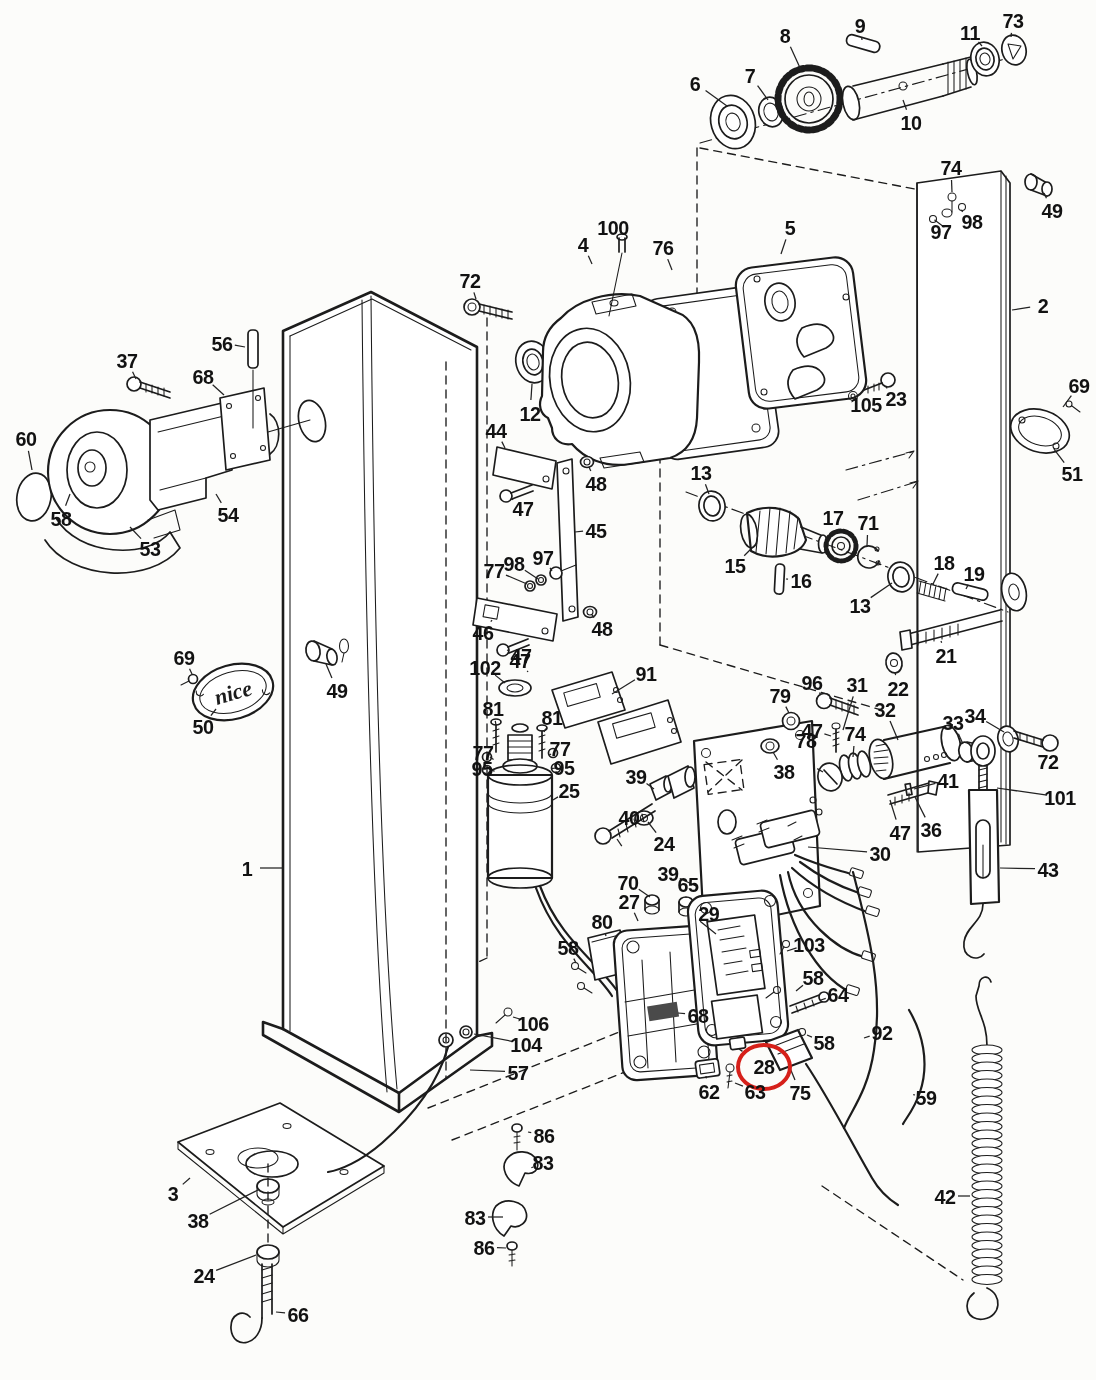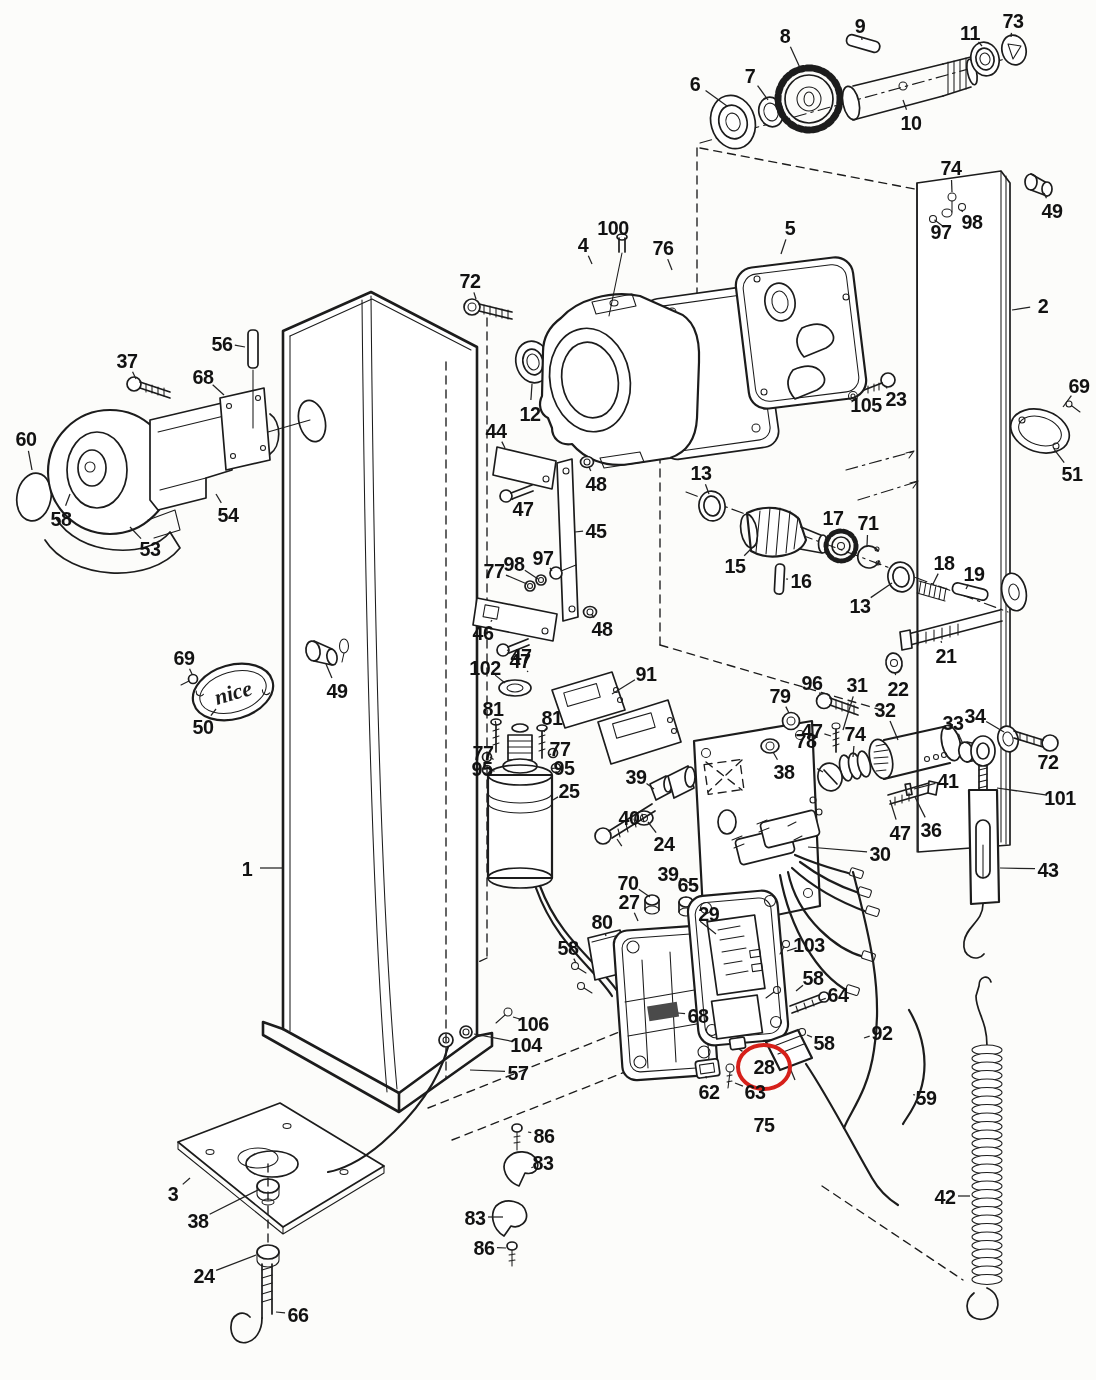--- a/index.html
+++ b/index.html
@@ -849,21 +849,21 @@
       <div class="plabel" style="left: 568px; top: 947px;">58</div>
       <div class="plabel" style="left: 809px; top: 944px;">103</div>
       <div class="plabel" style="left: 813px; top: 977px;">58</div>
       <div class="plabel" style="left: 838px; top: 994px;">64</div>
       <div class="plabel" style="left: 698px; top: 1015px;">68</div>
       <div class="plabel" style="left: 824px; top: 1042px;">58</div>
       <div class="plabel" style="left: 764px; top: 1066px;">28</div>
       <div class="ring" style="left: 764px; top: 1067px; border-color: rgb(214, 32, 26);"></div>
       <div class="plabel" style="left: 709px; top: 1091px;">62</div>
       <div class="plabel" style="left: 755px; top: 1091px;">63</div>
-      <div class="plabel" style="left: 764px; top: 1092px; margin-top: 32px;">75</div>
+      <div class="plabel" style="left: 800px; top: 1092px;">75</div>
       <div class="plabel" style="left: 882px; top: 1032px;">92</div>
       <div class="plabel" style="left: 926px; top: 1097px;">59</div>
       <div class="plabel" style="left: 945px; top: 1196px;">42</div>
       <div class="plabel" style="left: 533px; top: 1023px;">106</div>
       <div class="plabel" style="left: 526px; top: 1044px;">104</div>
       <div class="plabel" style="left: 518px; top: 1072px;">57</div>
       <div class="plabel" style="left: 173px; top: 1193px;">3</div>
       <div class="plabel" style="left: 198px; top: 1220px;">38</div>
       <div class="plabel" style="left: 204px; top: 1275px;">24</div>
       <div class="plabel" style="left: 298px; top: 1314px;">66</div>

